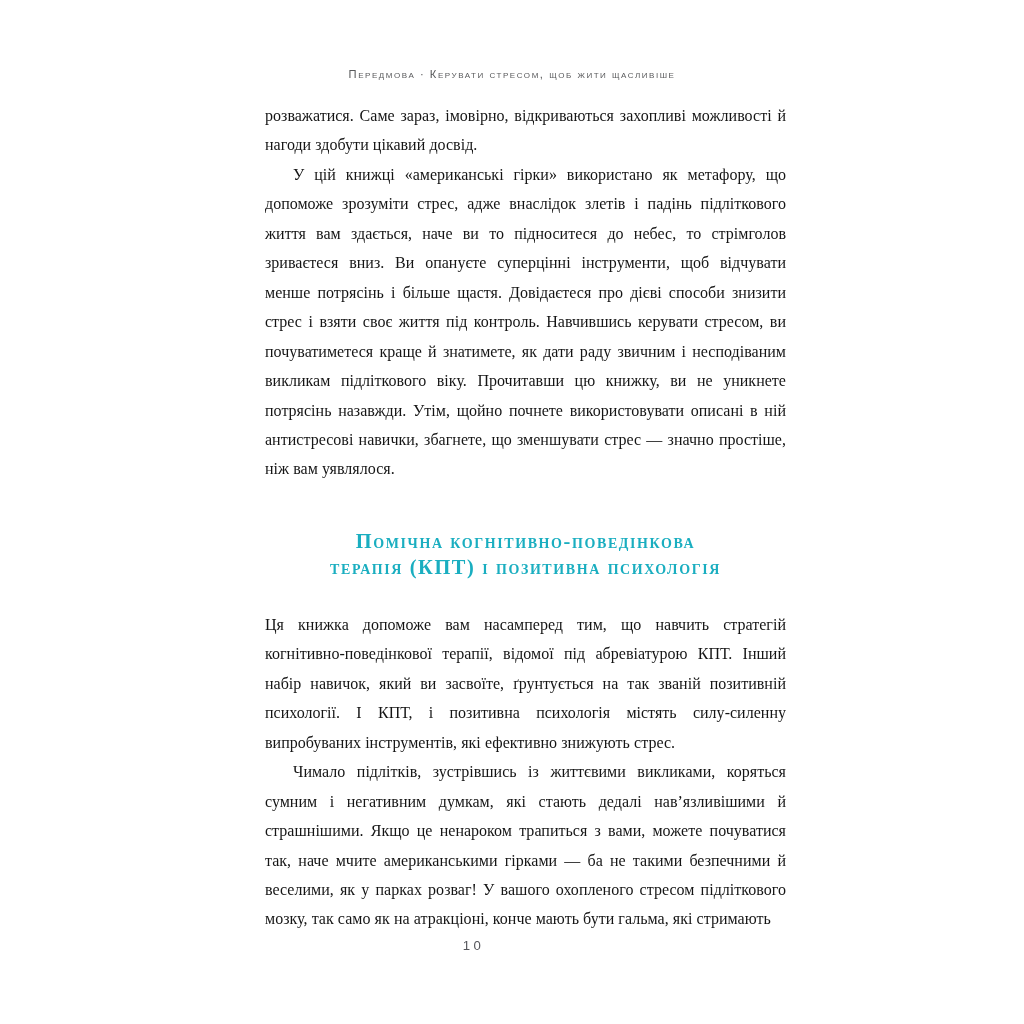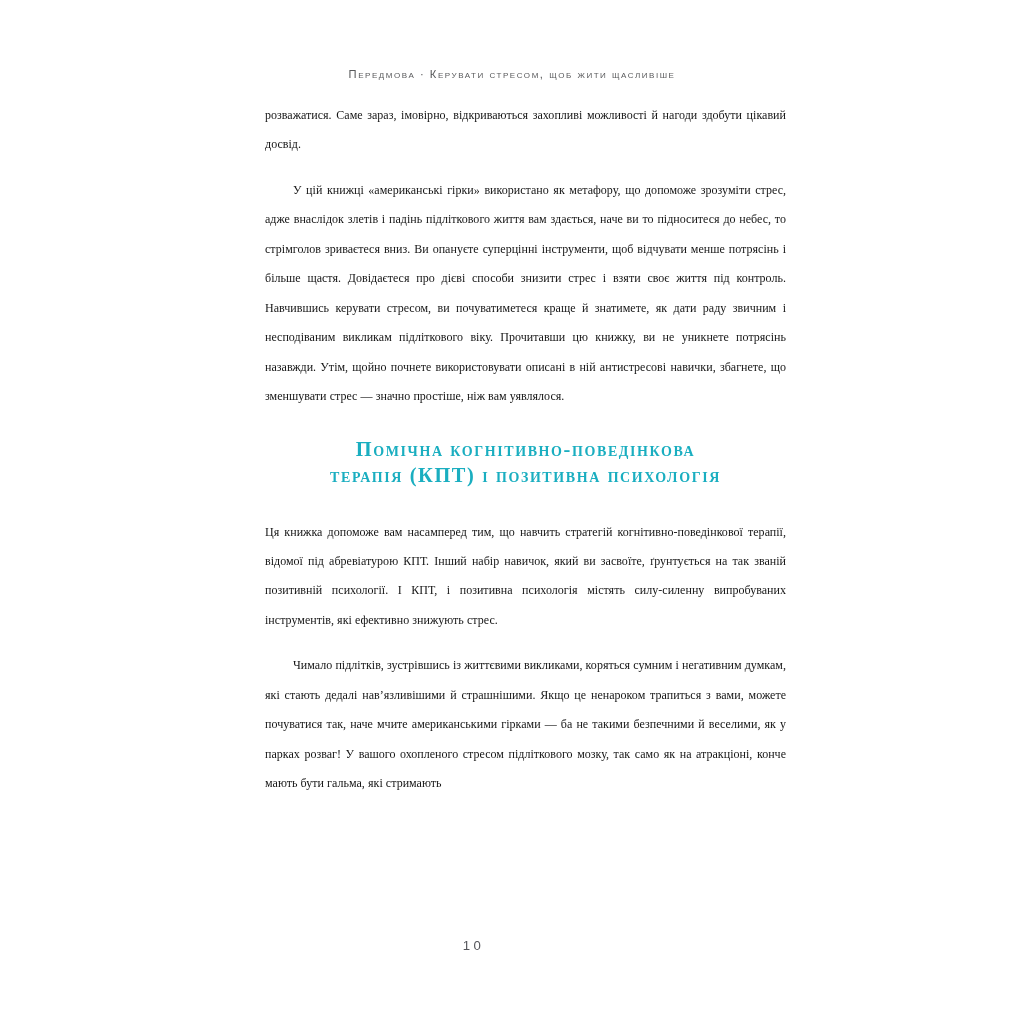--- a/index.html
+++ b/index.html
@@ -44,53 +44,53 @@
   
   .text-column {
     position: absolute;
     top: 101px;
     left: 265px;
     width: 521px;
   }
 
   .para {
     margin: 0;
-    font-size: 12px;
+    font-size: 16px;
     line-height: 29.45px;
     text-align: justify;
     text-justify: inter-word;
     hyphens: manual;
     color: #151515;
     letter-spacing: 0.02px;
     word-spacing: 0.1px;
   }
   .para.indent {
     text-indent: 28px;
   }
   .para + .para {
-    margin-top: 16px;
+    margin-top: 0;
   }
 
   
   .section-heading {
     margin: 0;
     padding: 0;
     text-align: center;
     font-family: "Liberation Serif", "DejaVu Serif", serif;
     font-size: 20.4px;
     font-weight: 700;
     font-variant: small-caps;
     letter-spacing: 1.6px;
     line-height: 26.5px;
     color: #1aaec0;
     white-space: pre-line;
   }
 
   .heading-block {
-    margin-top: 24px;
+    margin-top: 44px;
     margin-bottom: 29px;
   }
 
   .after-heading {
     margin-top: 14px;
   }
 
   
   .folio {
     position: absolute;

